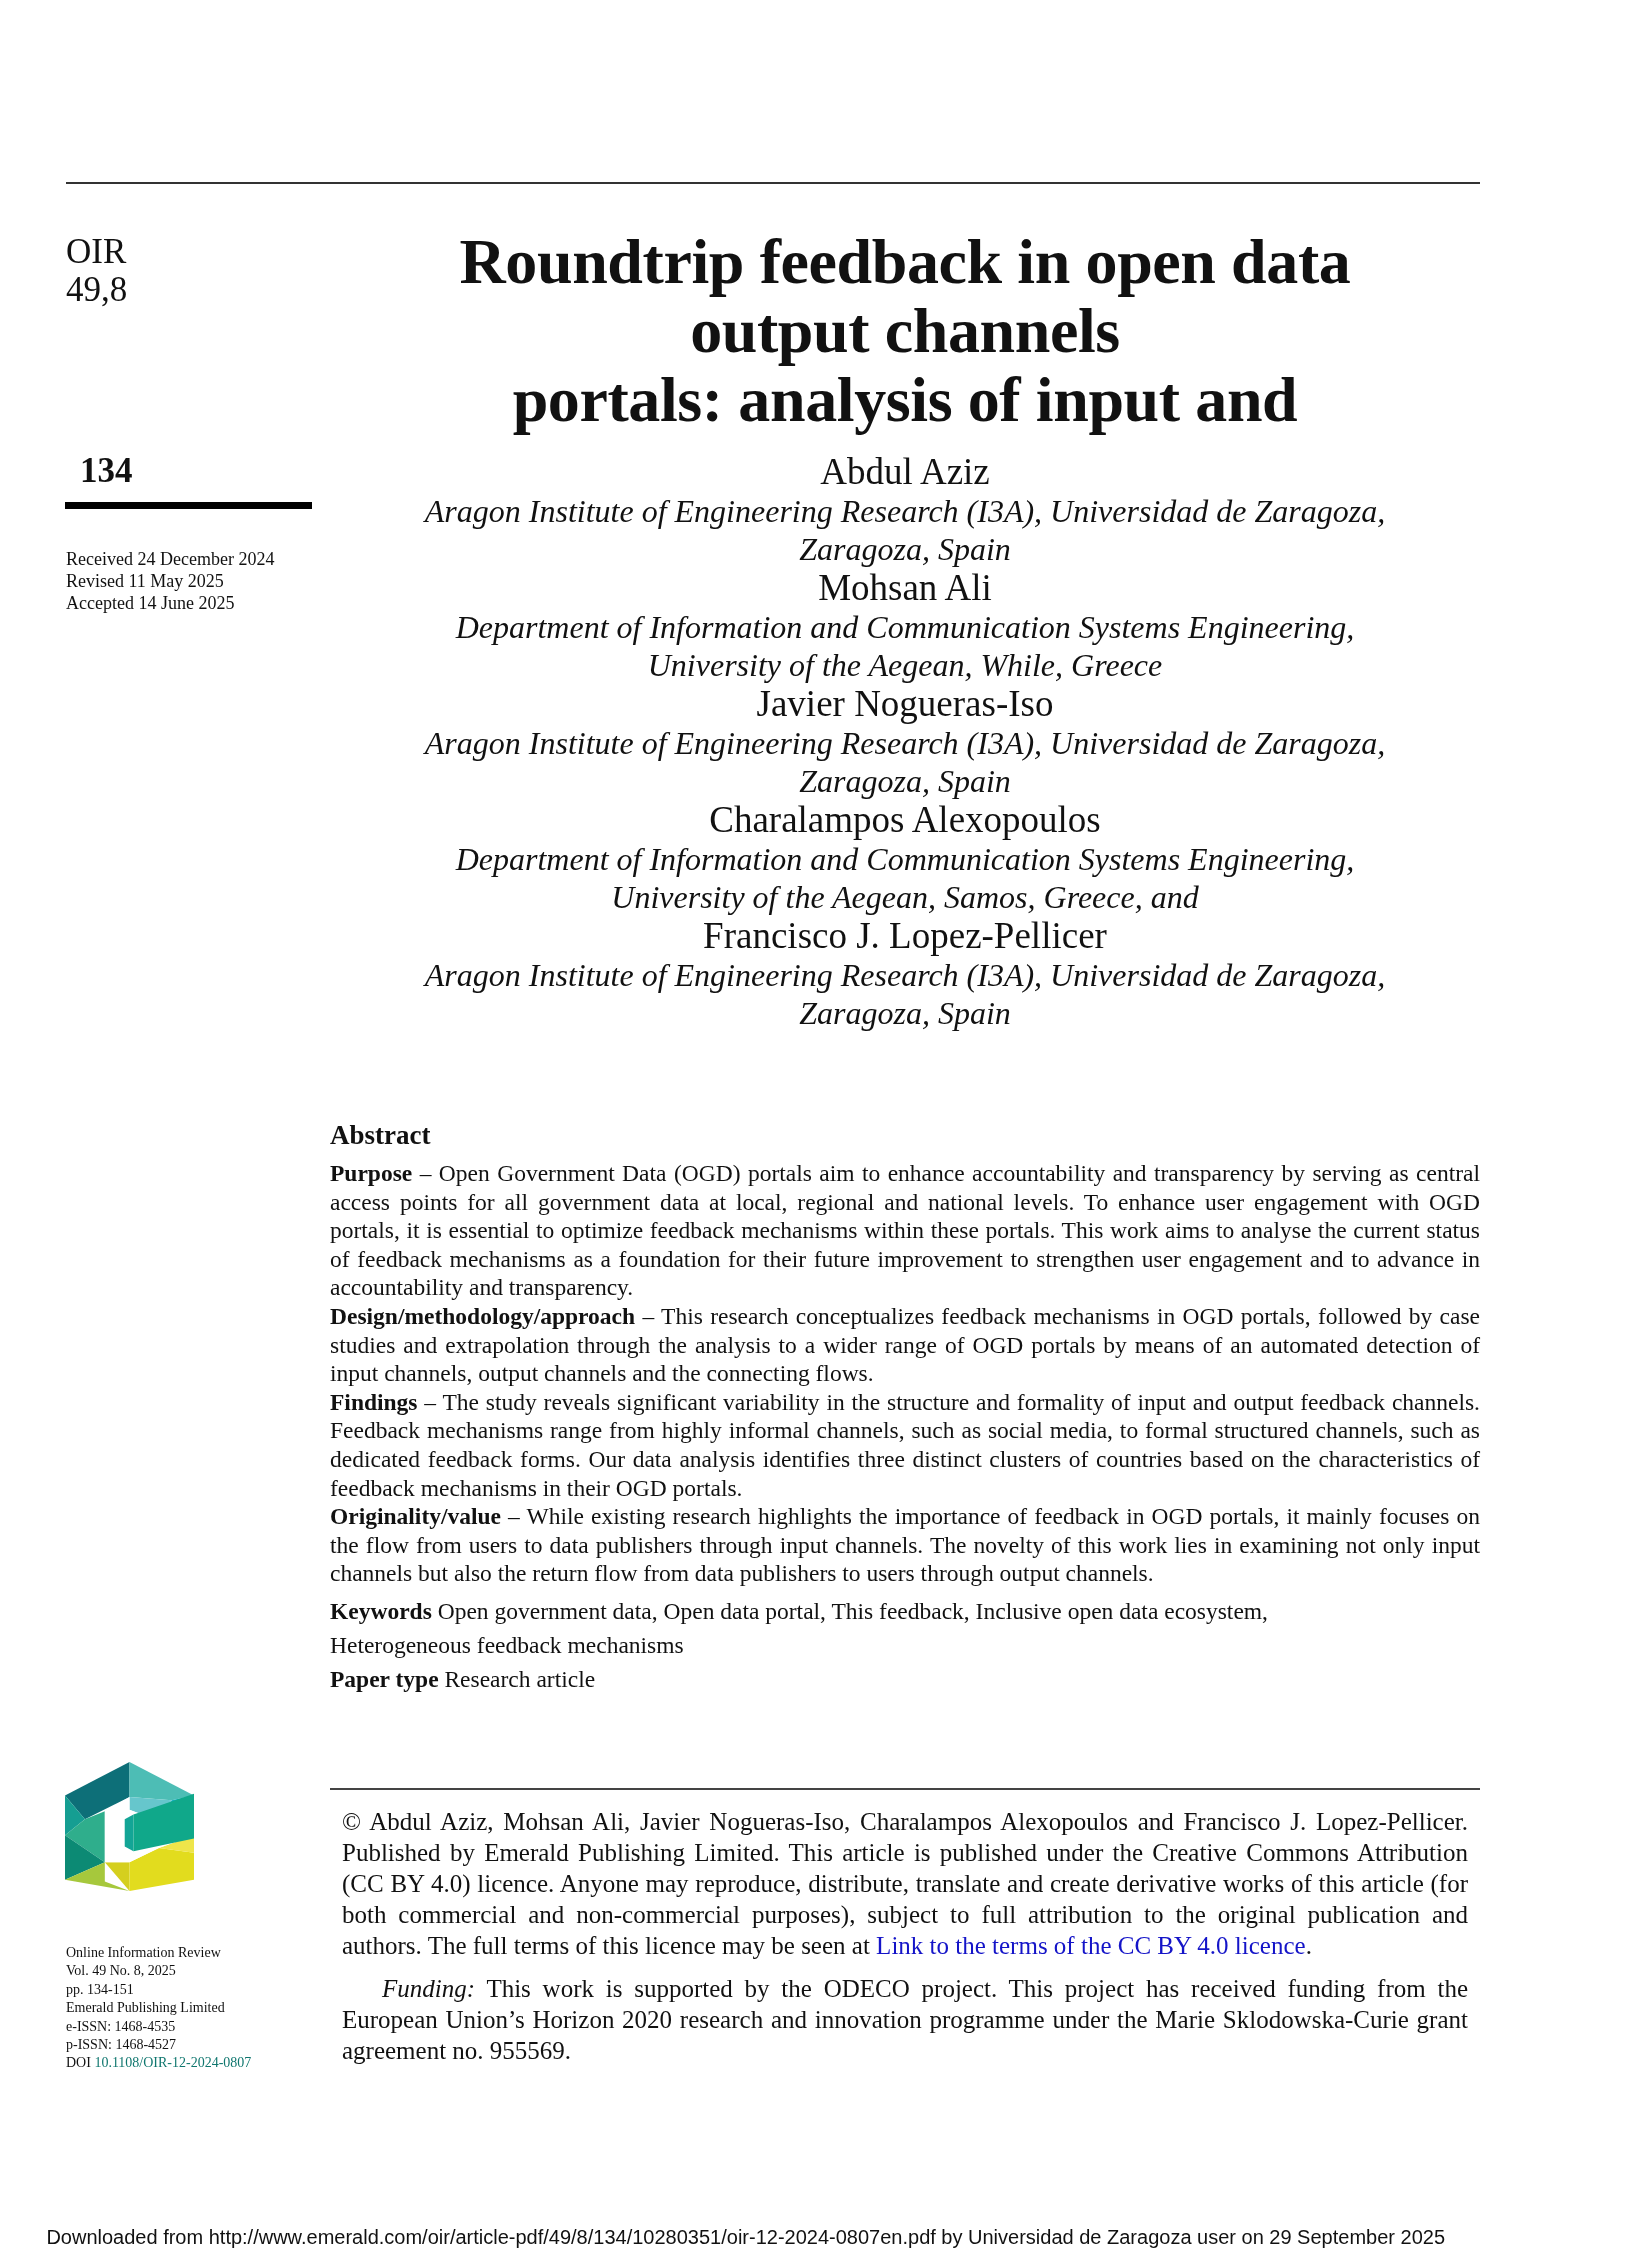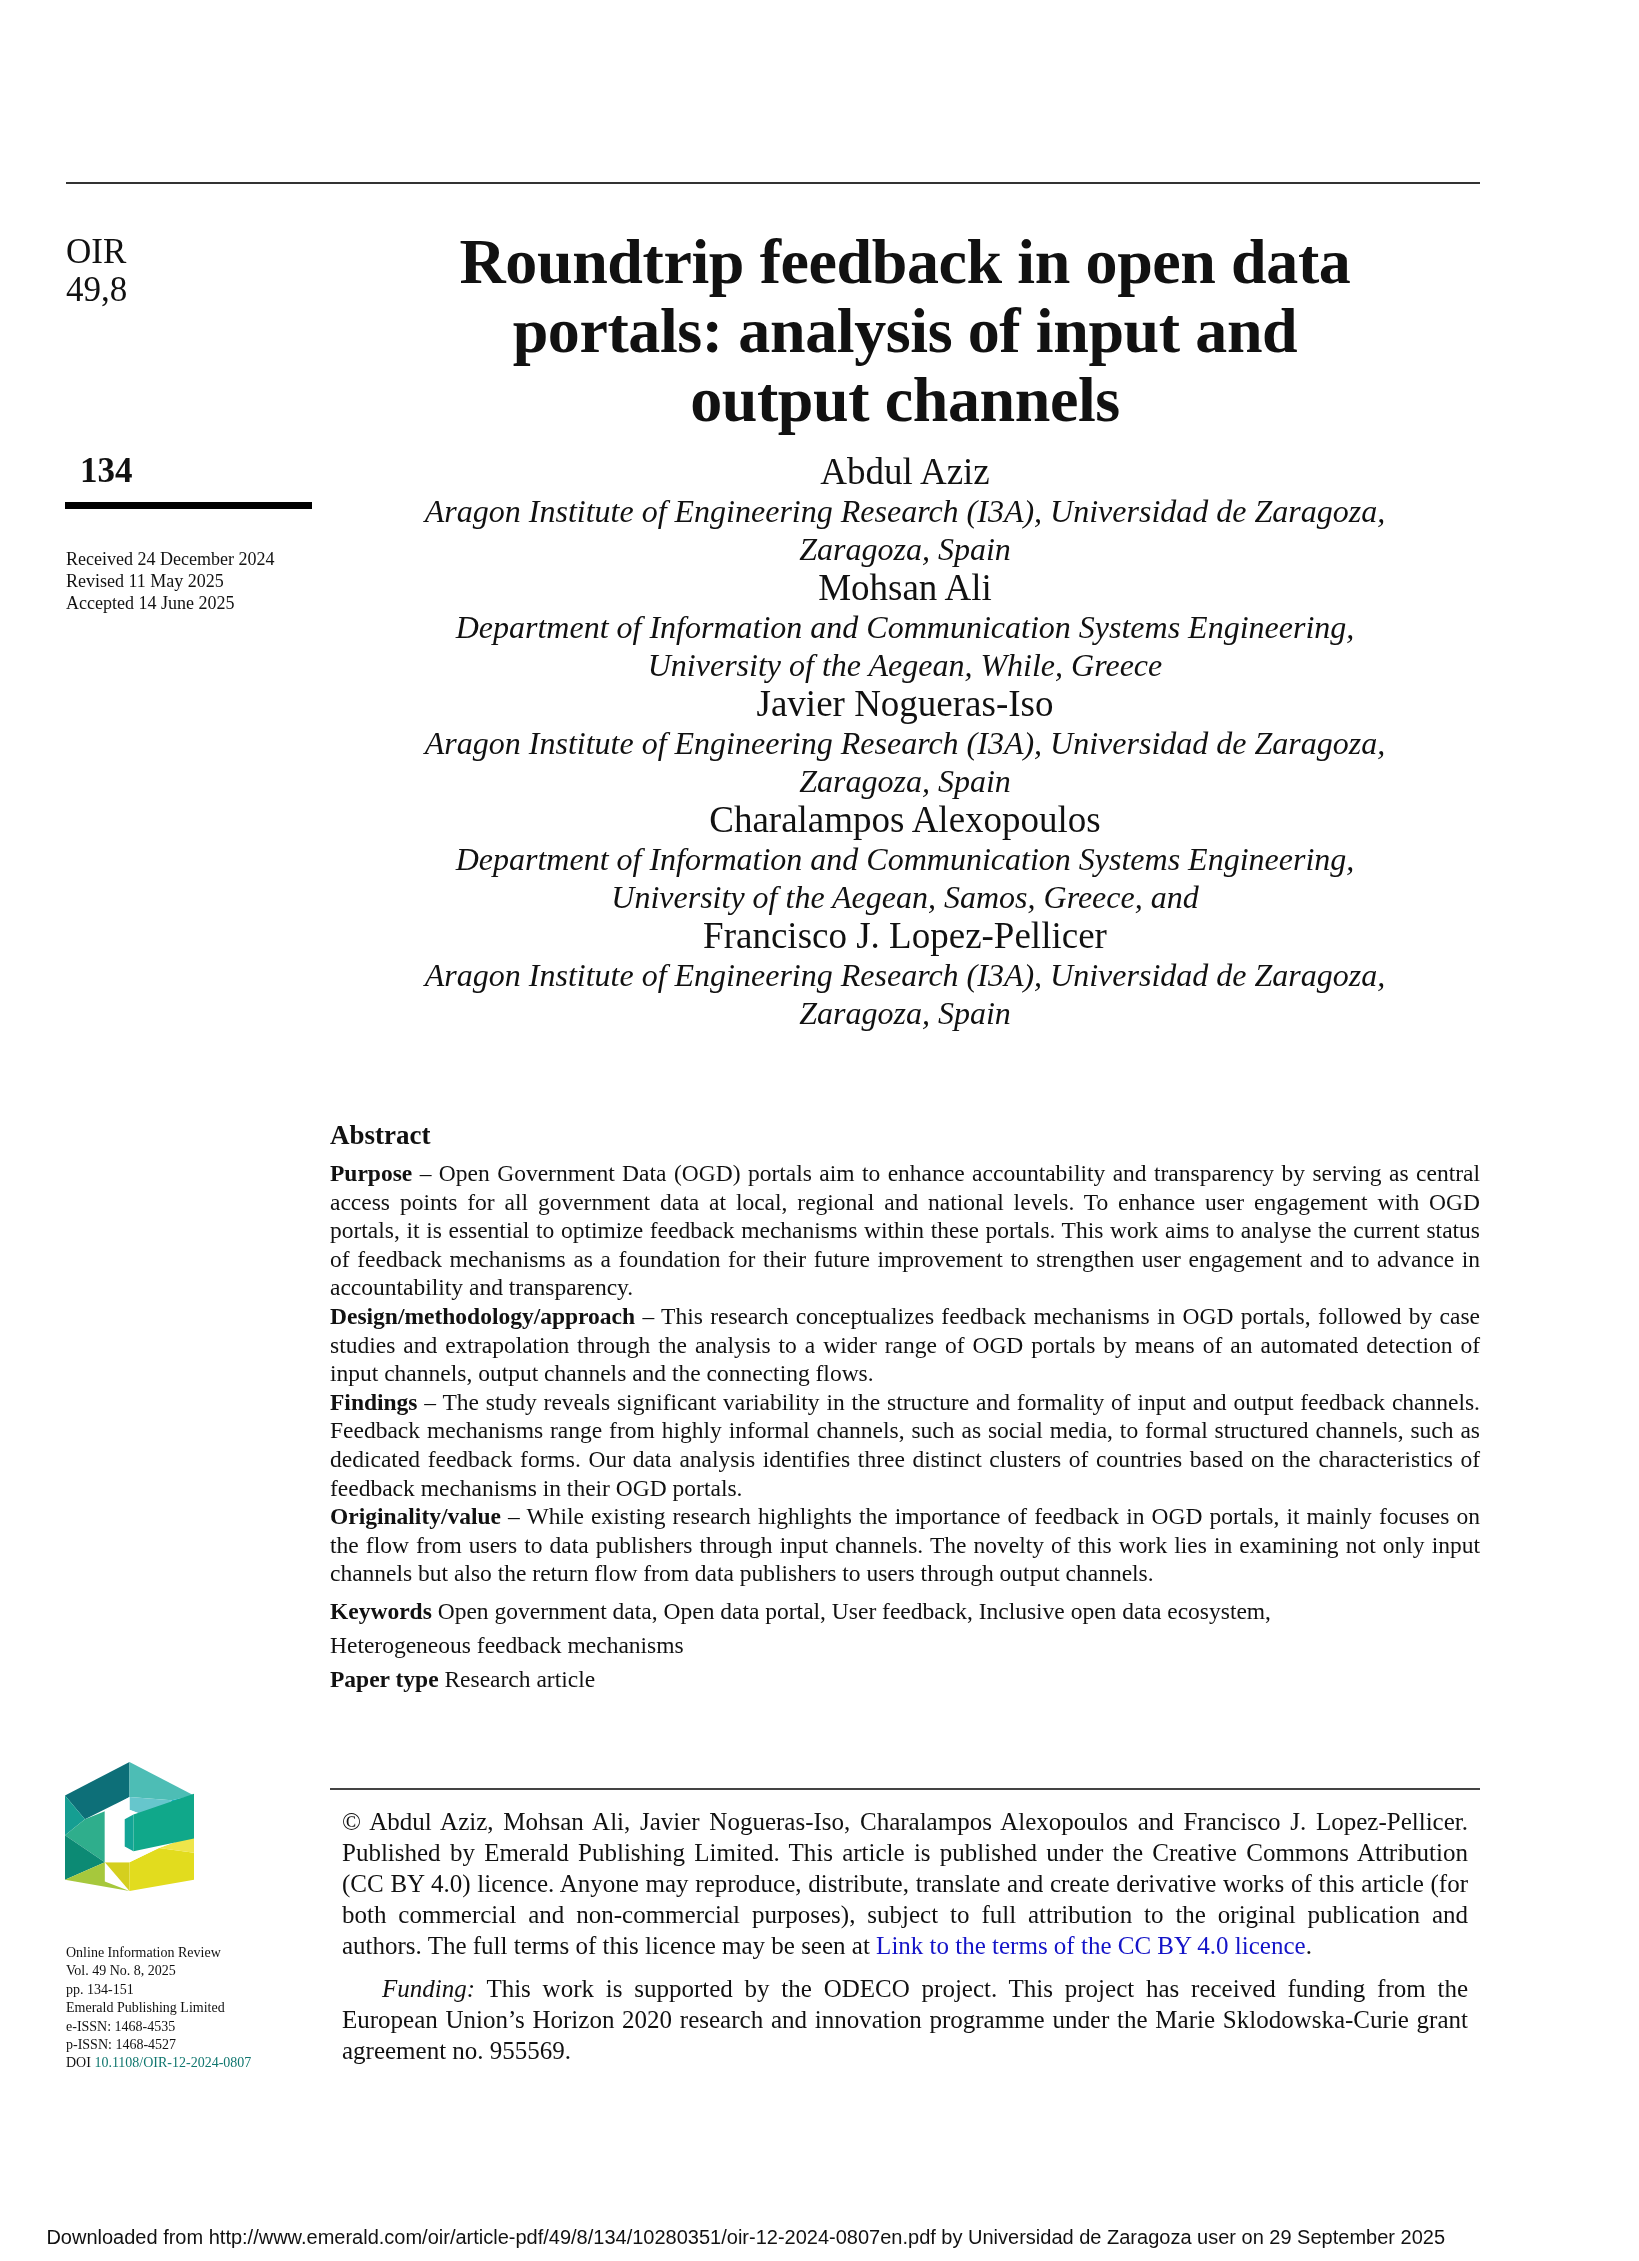--- a/index.html
+++ b/index.html
@@ -57,22 +57,22 @@
 <div class="abs page-number">134</div>
 <div class="abs page-bar"></div>
 <div class="abs history">
   <div>Received 24 December 2024</div>
   <div>Revised 11 May 2025</div>
   <div>Accepted 14 June 2025</div>
 </div>
 
 <div class="abs main-col title">
   <div>Roundtrip feedback in open data</div>
+  <div>output channels</div>
   <div>portals: analysis of input and</div>
-  <div>output channels</div>
 </div>
 
 <div class="abs main-col authors">
   <div>
     <span class="author-name">Abdul Aziz</span>
     <span class="author-aff">Aragon Institute of Engineering Research (I3A), Universidad de Zaragoza,</span>
     <span class="author-aff">Zaragoza, Spain</span>
   </div>
   <div>
     <span class="author-name">Mohsan Ali</span>
@@ -97,21 +97,21 @@
 </div>
 
 <div class="abs body-col abstract-heading">Abstract</div>
 <div class="abs body-col abstract">
   <p><b>Purpose</b><span> – Open Government Data (OGD) portals aim to enhance accountability and transparency by serving as central access points for all government data at local, regional and national levels. To enhance user engagement with OGD portals, it is essential to optimize feedback mechanisms within these portals. This work aims to analyse the current status of feedback mechanisms as a foundation for their future improvement to strengthen user engagement and to advance in accountability and transparency.</span></p>
   <p><b>Design/methodology/approach</b><span> – This research conceptualizes feedback mechanisms in OGD portals, followed by case studies and extrapolation through the analysis to a wider range of OGD portals by means of an automated detection of input channels, output channels and the connecting flows.</span></p>
   <p><b>Findings</b><span> – The study reveals significant variability in the structure and formality of input and output feedback channels. Feedback mechanisms range from highly informal channels, such as social media, to formal structured channels, such as dedicated feedback forms. Our data analysis identifies three distinct clusters of countries based on the characteristics of feedback mechanisms in their OGD portals.</span></p>
   <p><b>Originality/value</b><span> – While existing research highlights the importance of feedback in OGD portals, it mainly focuses on the flow from users to data publishers through input channels. The novelty of this work lies in examining not only input channels but also the return flow from data publishers to users through output channels.</span></p>
 </div>
 <div class="abs body-col keywords">
-  <p><b>Keywords</b><span> Open government data, Open data portal, User feedback, Inclusive open data ecosystem,</span></p>
+  <p><b>Keywords</b><span> Open government data, Open data portal, This feedback, Inclusive open data ecosystem,</span></p>
   <p>Heterogeneous feedback mechanisms</p>
   <p><b>Paper type</b><span> Research article</span></p>
 </div>
 
 <div class="abs sep-rule"></div>
 <div class="abs body-col license">
   <p><span>© Abdul Aziz, Mohsan Ali, Javier Nogueras-Iso, Charalampos Alexopoulos and Francisco J. Lopez-Pellicer. Published by Emerald Publishing Limited. This article is published under the Creative Commons Attribution (CC BY 4.0) licence. Anyone may reproduce, distribute, translate and create derivative works of this article (for both commercial and non-commercial purposes), subject to full attribution to the original publication and authors. The full terms of this licence may be seen at </span><a href="#">Link to the terms of the CC BY 4.0 licence</a><span>.</span></p>
   <p class="funding-p"><i>Funding:</i><span> This work is supported by the ODECO project. This project has received funding from the European Union’s Horizon 2020 research and innovation programme under the Marie Sklodowska-Curie grant agreement no. 955569.</span></p>
 </div>
 

